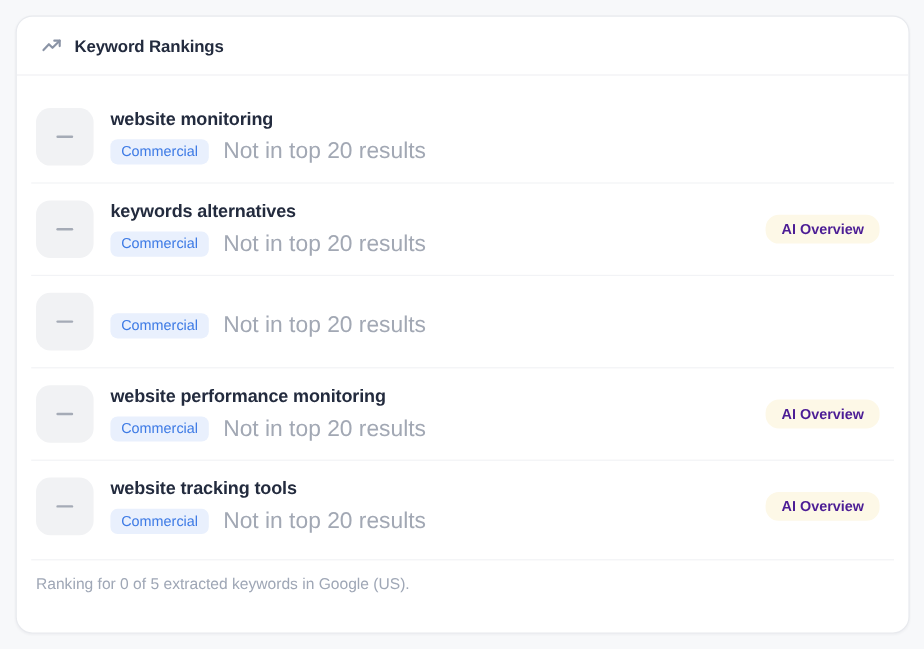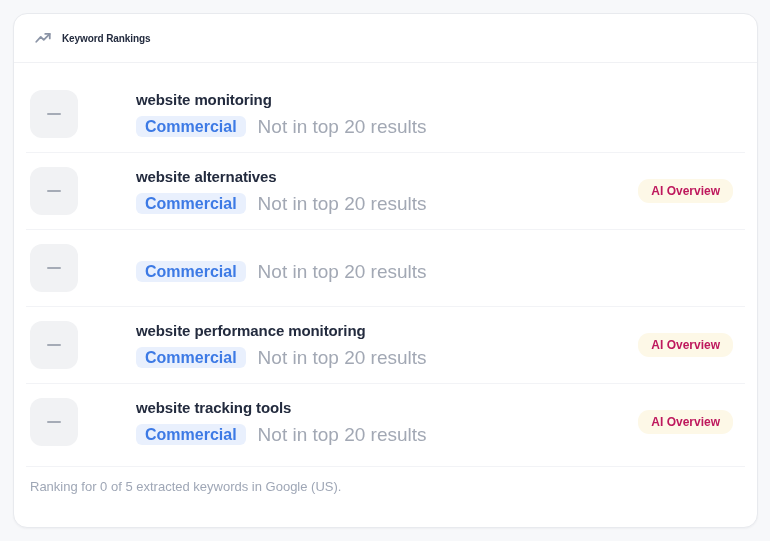--- a/index.html
+++ b/index.html
@@ -33,35 +33,34 @@
   }
   .header-icon {
     width: 18px; height: 18px;
     color: #8b94a6;
     display: inline-flex;
     align-items: center;
     justify-content: center;
   }
   .header-icon svg { width: 18px; height: 18px; }
   .card-title {
-    font-size: 10px;
+    font-size: 14px;
     font-weight: 700;
     color: #232b3e;
     letter-spacing: -0.1px;
   }
   .list {
     flex: 1 1 auto;
     padding: 13px 12px 0 12px;
   }
   .row {
     display: flex;
     align-items: center;
     padding: 14px 4px;
     border-bottom: 1px solid #f2f3f6;
-    gap: 44px;
   }
   .row:last-child { border-bottom: none; justify-content: center; }
   .thumb {
     flex: 0 0 auto;
     width: 48px; height: 48px;
     background: #f1f2f4;
     border-radius: 12px;
     display: flex;
     align-items: center;
     justify-content: center;
@@ -88,37 +87,37 @@
   .kw-meta {
     margin-top: 7px;
     display: flex;
     align-items: center;
     gap: 12px;
   }
   .intent-badge {
     display: inline-block;
     background: #e9f0fd;
     color: #3d7ae5;
-    font-size: 16px;
-    font-weight: 700;
+    font-size: 12px;
+    font-weight: 400;
     padding: 4px 9px;
     border-radius: 6px;
     line-height: 13px;
   }
   .status-text {
     font-size: 19px;
     color: #a2a8b4;
   }
   .row-spacer { flex: 1 1 auto; }
   .ai-badge {
     flex: 0 0 auto;
     margin-left: 12px;
     margin-right: 8px;
     background: #fdf8e7;
-    color: #be185d;
+    color: #4c1d95;
     font-size: 12px;
     font-weight: 700;
     padding: 6px 13px;
     border-radius: 11px;
     line-height: 12px;
     white-space: nowrap;
   }
   .card-footer {
     flex: 0 0 auto;
     margin: 0 12px;
@@ -161,21 +160,21 @@
           </div>
         </div>
         <span class="row-spacer"></span>
       </div>
 
       <div class="row">
         <div class="thumb">
             <span class="dash"></span>
           </div>
         <div class="kw-info">
-          <div class="kw-title">website alternatives</div>
+          <div class="kw-title">keywords alternatives</div>
           <div class="kw-meta">
             <span class="intent-badge">Commercial</span>
             <span class="status-text">Not in top 20 results</span>
           </div>
         </div>
         <span class="row-spacer"></span>
         <span class="ai-badge">AI Overview</span>
       </div>
 
       <div class="row">

